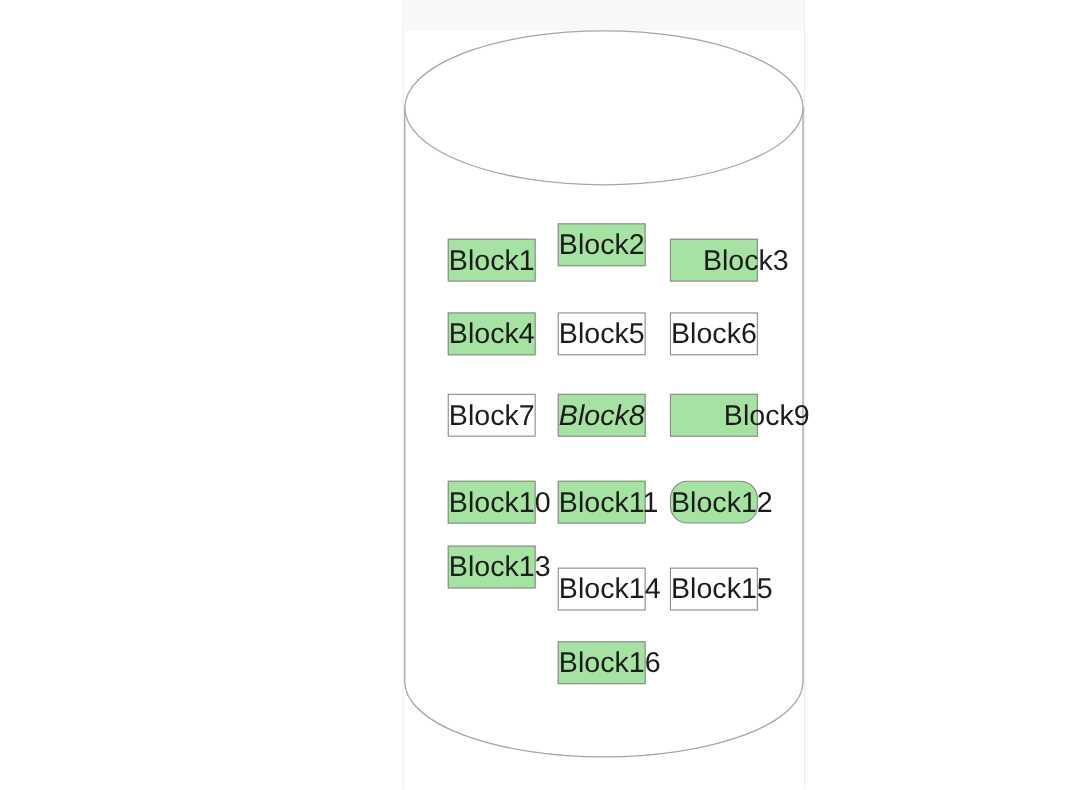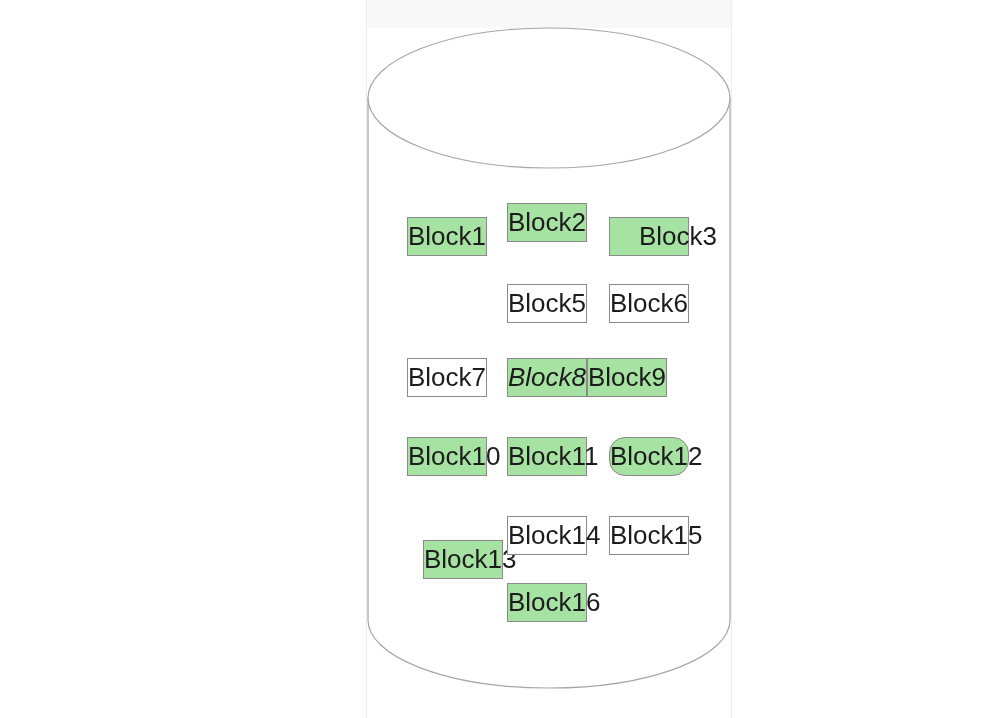--- a/index.html
+++ b/index.html
@@ -80,27 +80,28 @@
 
     <path d="M 368 98 L 368 620 A 181 68 0 0 0 730 620 L 730 98" fill="#ffffff" stroke="#a6a6a6" stroke-width="1.2"></path>
 
     <ellipse cx="549" cy="98" rx="181" ry="70" fill="#ffffff" stroke="#a6a6a6" stroke-width="1.2"></ellipse>
   </svg>
 
   <div class="blocks-layer">
       <div class="block highlighted" style="left: 407px; top: 217px;">Block1</div>
       <div class="block highlighted" style="left: 507px; top: 203px;">Block2</div>
       <div class="block highlighted" style="left: 609px; top: 217px; padding-left: 29px;">Block3</div>
+      <div class="block highlighted" style="left: 407px; top: 284px;">Block4</div>
       <div class="block" style="left: 507px; top: 284px;">Block5</div>
       <div class="block" style="left: 609px; top: 284px;">Block6</div>
       <div class="block" style="left: 407px; top: 358px;">Block7</div>
       <div class="block highlighted" style="left: 507px; top: 358px; font-style: italic;">Block8</div>
-      <div class="block highlighted" style="left: 587px; top: 358px;">Block9</div>
+      <div class="block highlighted" style="left: 609px; top: 358px; padding-left: 48px;">Block9</div>
       <div class="block highlighted" style="left: 407px; top: 437px;">Block10</div>
       <div class="block highlighted" style="left: 507px; top: 437px; text-align: right;">Block11</div>
       <div class="block highlighted" style="left: 609px; top: 437px; border-radius: 16px;">Block12</div>
-      <div class="block highlighted" style="left: 407px; top: 540px; margin-left: 16px;">Block13</div>
+      <div class="block highlighted" style="left: 407px; top: 496px;">Block13</div>
       <div class="block" style="left: 507px; top: 516px;">Block14</div>
       <div class="block" style="left: 609px; top: 516px;">Block15</div>
       <div class="block highlighted" style="left: 507px; top: 583px;">Block16</div>
     </div>
 
 </div>
 
 </body></html>

